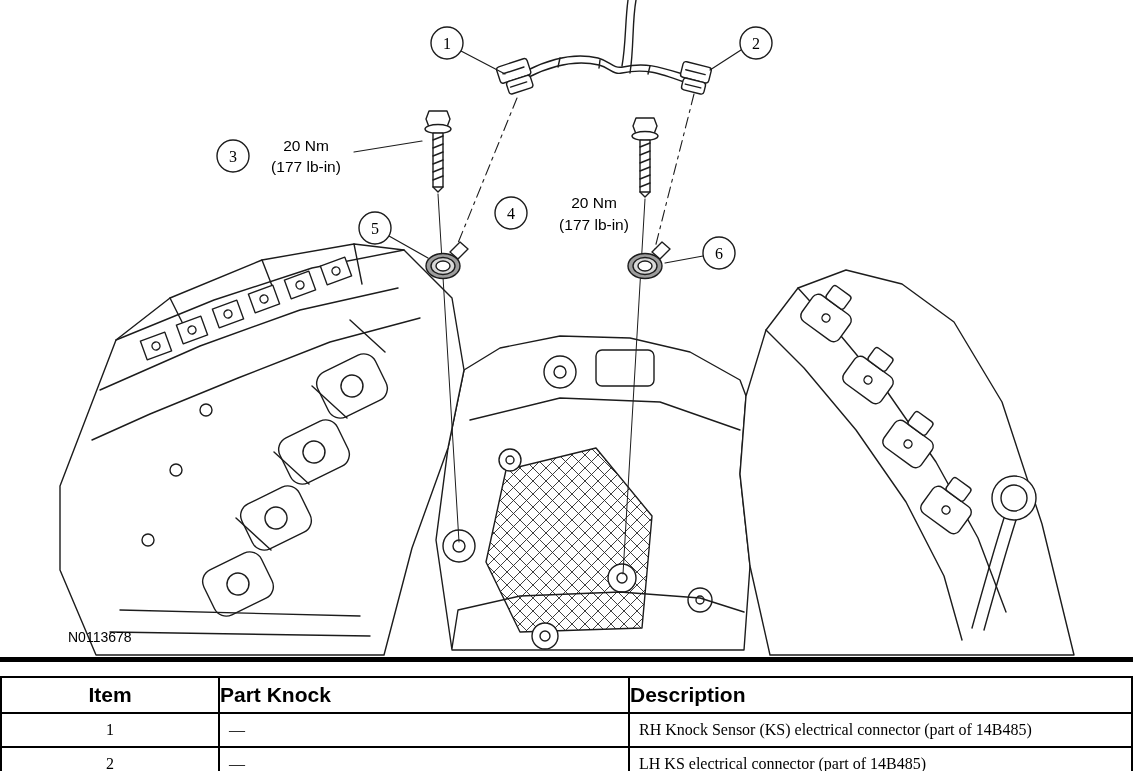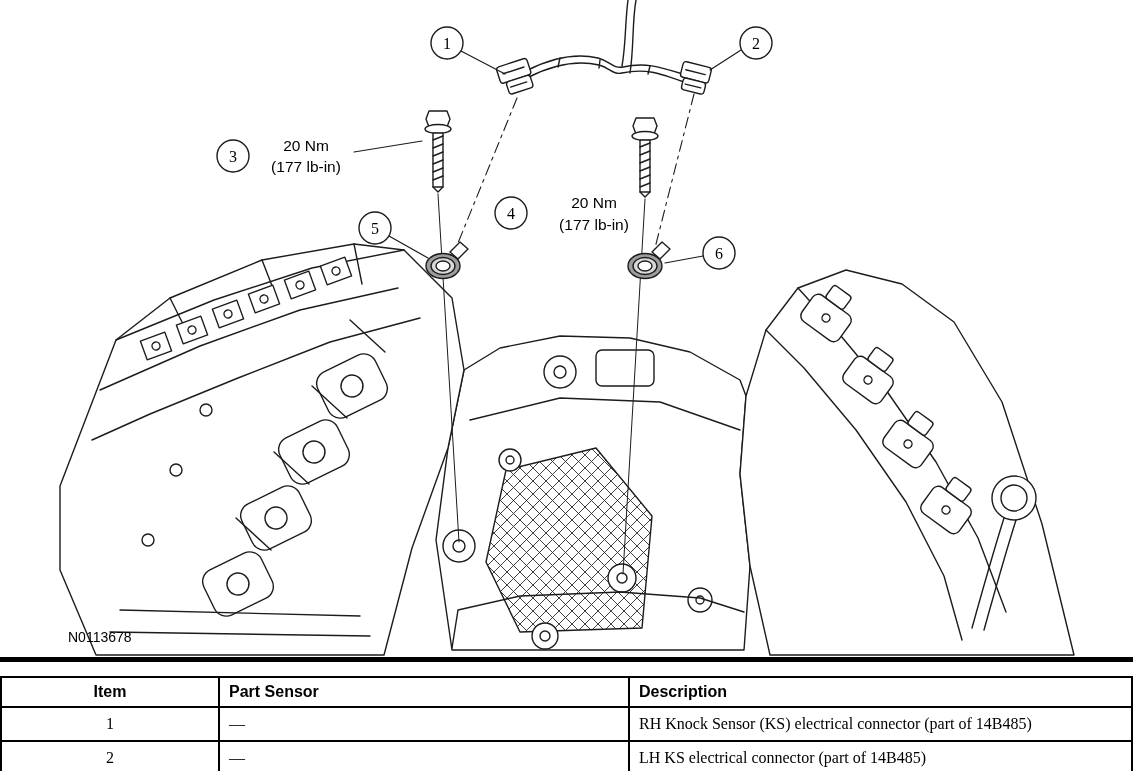--- a/index.html
+++ b/index.html
@@ -22,23 +22,23 @@
     width: 100%;
     border-collapse: collapse;
     table-layout: fixed;
     margin-top: 14px;
     background: #fff;
   }
   table.parts th, table.parts td { border: 2px solid #000; vertical-align: middle; }
   table.parts th {
     font-family: "Liberation Sans", sans-serif;
     font-weight: bold;
-    font-size: 16px;
+    font-size: 21px;
     text-align: left;
-    padding: 5px 9px;
+    padding: 5px 0;
   }
   table.parts td {
     font-family: "Liberation Serif", serif;
     font-size: 16px;
     padding: 7px 9px;
   }
   .c-item { text-align: center !important; }
 </style>
 </head>
 <body>
@@ -263,21 +263,21 @@
 
 <table class="parts">
   <colgroup>
     <col style="width:218px">
     <col style="width:410px">
     <col>
   </colgroup>
   <thead>
     <tr>
       <th class="c-item">Item</th>
-      <th>Part Sensor</th>
+      <th>Part Knock</th>
       <th>Description</th>
     </tr>
   </thead>
   <tbody>
     <tr>
       <td class="c-item">1</td>
       <td>—</td>
       <td>RH Knock Sensor (KS) electrical connector (part of 14B485)</td>
     </tr>
     <tr>

